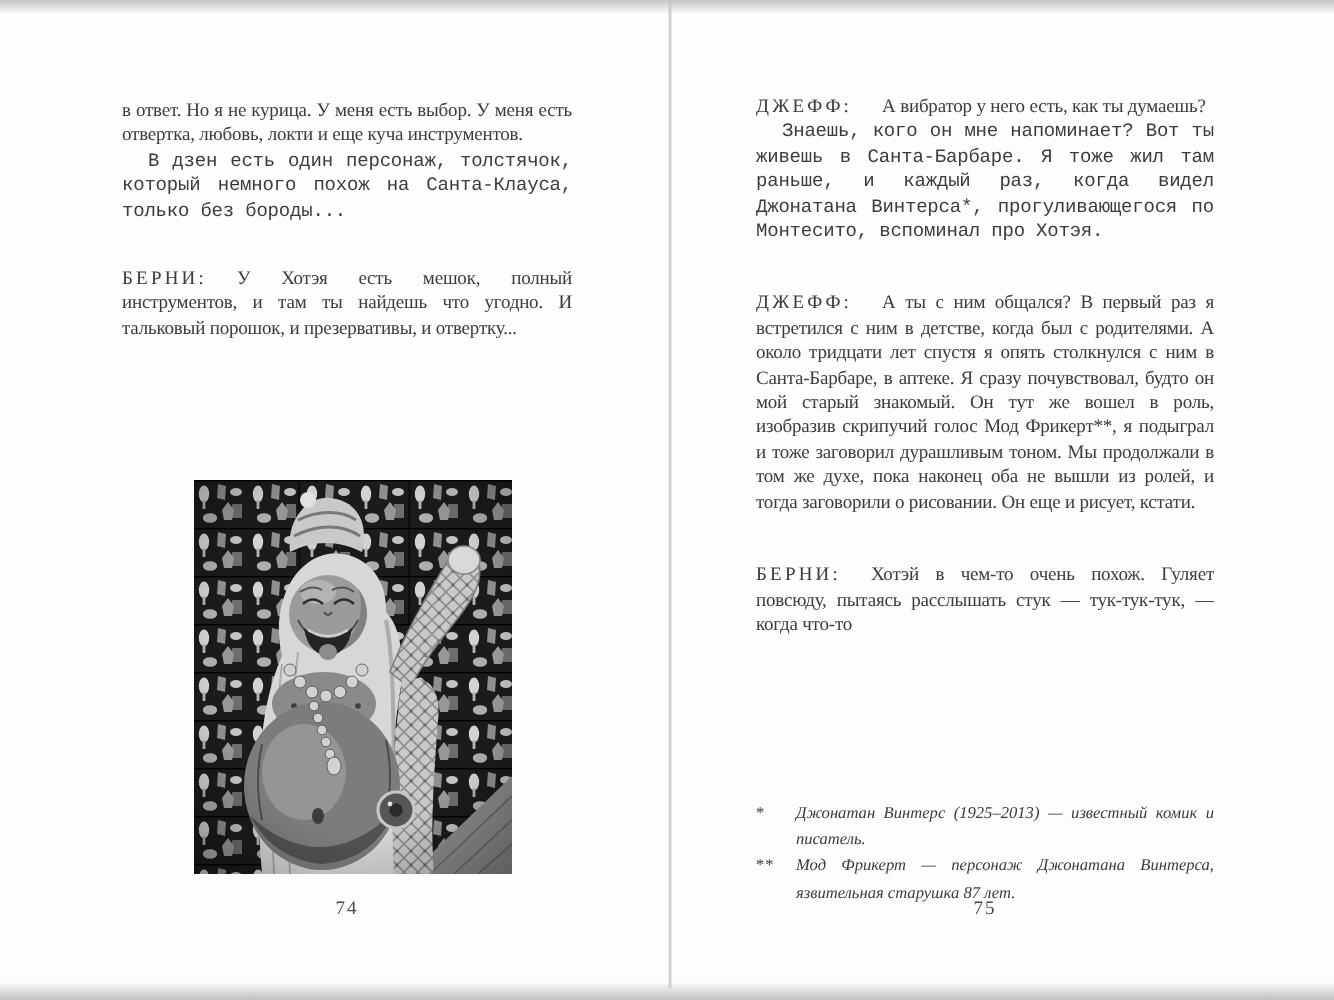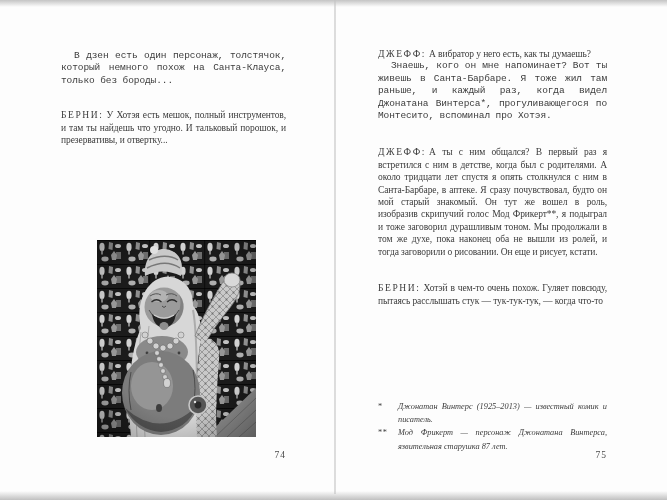--- a/index.html
+++ b/index.html
@@ -21,42 +21,43 @@
     position:absolute;color:#3b3b3b;
     font-size:9.5px;line-height:12.4px;text-align:justify;
     letter-spacing:-0.1px;
   }
   .left .text-col{left:61px;top:50px;width:225px;}
   .right .text-col{left:44px;top:48px;width:229px;}
   p{margin:0;padding:0;}
   p.indent{text-indent:13px;font-family:Liberation Mono, monospace;}
   p.dialog{margin-top:22px;}
   .right p.dialog{margin-top:24px;}
-  .speaker{letter-spacing:1.6px;margin-right:3px;}
+  .speaker{letter-spacing:1.6px;margin-right:15px;}
   .photo{position:absolute;left:97px;top:240px;width:159px;height:197px;}
   .photo svg{display:block;width:100%;height:100%;}
   .pagenum{
-    position:absolute;top:450px;text-align:right;
+    position:absolute;top:450px;text-align:center;
     font-size:9.5px;color:#4a4a4a;letter-spacing:1px;
   }
   .left .pagenum{left:61px;width:225px;}
   .right .pagenum{left:44px;width:229px;}
   .footnotes{position:absolute;left:44px;top:400px;width:229px;
     color:#3b3b3b;font-size:8.3px;line-height:13.2px;}
   .footnote{display:flex;}
   .fn-marker{flex:0 0 20px;letter-spacing:0.5px;}
   .fn-text{flex:1;text-align:justify;font-style:italic;}
 </style>
 </head>
 <body>
 
 <div class="stage">
 
   <div class="page left">
     <div class="text-col">
+      <p class="para"><span>в ответ. Но я не курица. У меня есть выбор. У меня есть отвертка, любовь, локти и еще куча инструментов.</span></p>
       <p class="para indent"><span>В дзен есть один персонаж, толстячок, который немного похож на Санта-Клауса, только без бороды...</span></p>
       <p class="para dialog"><span class="speaker">БЕРНИ:</span><span>У Хотэя есть мешок, полный инструментов, и там ты найдешь что угодно. И тальковый порошок, и презервативы, и отвертку...</span></p>
     </div>
 
     <div class="photo">
       <svg viewBox="0 0 159 197" xmlns="http://www.w3.org/2000/svg">
         <defs>
           <pattern id="wall" width="27" height="24" patternUnits="userSpaceOnUse">
             <rect width="27" height="24" fill="#1b1b1b"></rect>
             <ellipse cx="5" cy="7" rx="2.6" ry="4.2" fill="#d2d2d2"></ellipse>

